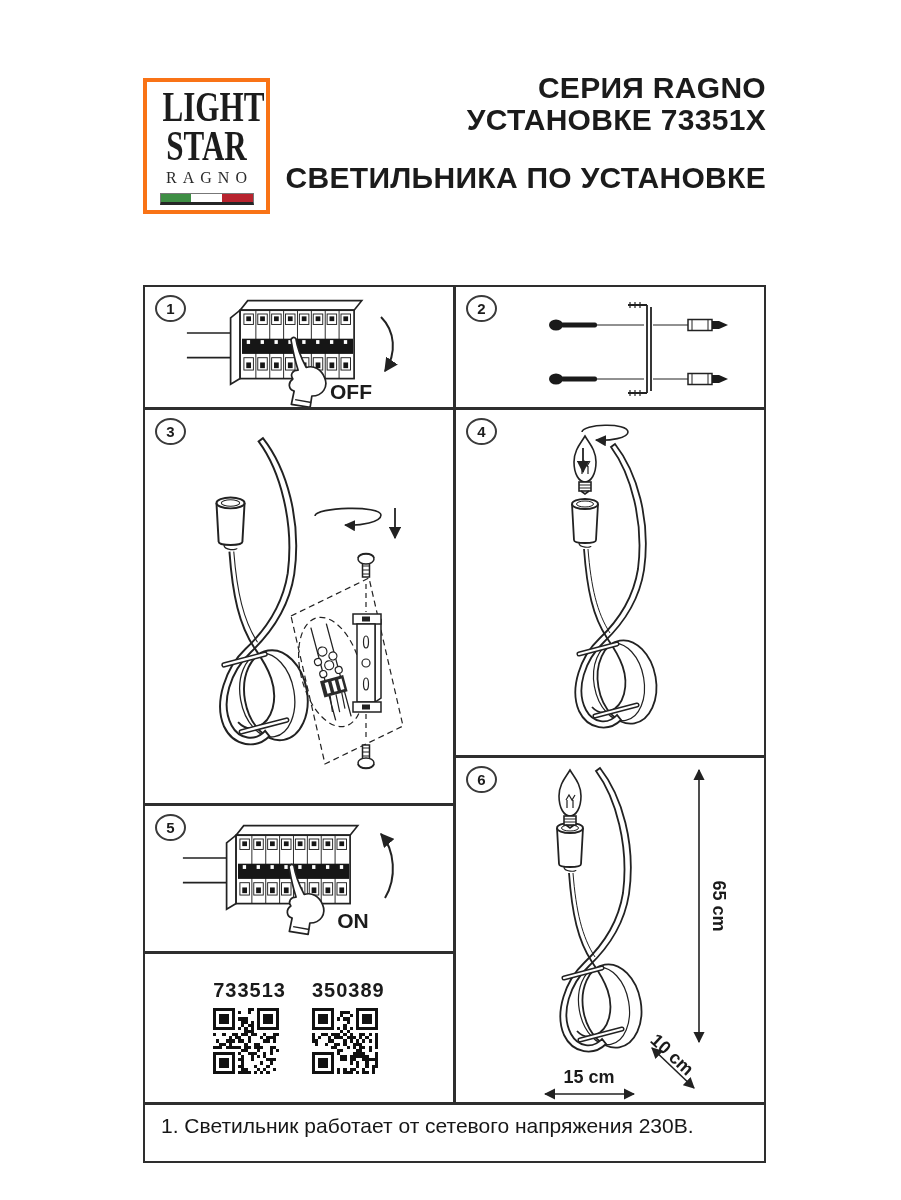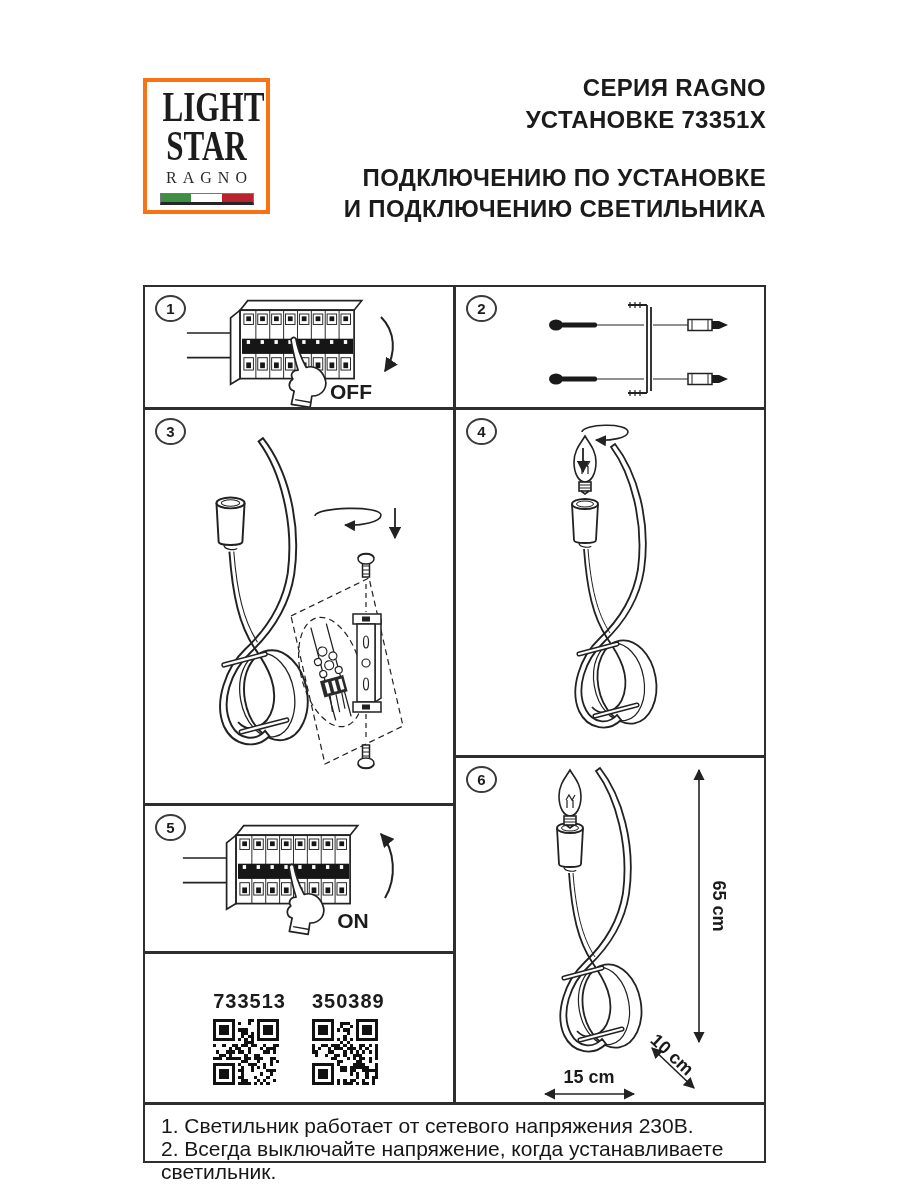--- a/index.html
+++ b/index.html
@@ -27,21 +27,21 @@
     width:92px; height:8px; margin:6px auto 0 auto; display:flex;
     border:1px solid #777; border-bottom:3px solid #262626;
   }
   .logo-flag .g{flex:1; background:#3e8e44;}
   .logo-flag .w{flex:1; background:#ffffff;}
   .logo-flag .r{flex:1; background:#b8232e;}
   
   .header-right{
     position:absolute; right:135px; top:72px; text-align:right; color:#1b1b1b;
   }
-  .header-right .line{font-size:24px; font-weight:bold; line-height:32px; letter-spacing:0.3px;}
+  .header-right .line{font-size:30px; font-weight:bold; line-height:32px; letter-spacing:0.3px;}
   .header-right .title-block{margin-top:26px;}
   .header-right .title-block .line{line-height:31px;}
   
   .grid{position:absolute; left:143px; top:285px; width:623px; height:878px;}
   .panel{
     position:absolute; box-sizing:border-box; border:2px solid #2e2e2e; background:#fff;
   }
   .p1{left:0; top:0; width:312px; height:124px;}
   .p2{left:311px; top:0; width:312px; height:124px;}
   .p3{left:0; top:123px; width:312px; height:397px;}
@@ -51,21 +51,21 @@
   .p6{left:311px; top:471px; width:312px; height:348px;}
   .pnotes{left:0; top:818px; width:623px; height:60px; padding:9px 0 0 16px;}
   .step-num{
     position:absolute; left:10px; top:8px; width:31px; height:27px;
     border:2px solid #3a3a3a; border-radius:50%;
     font-size:15px; font-weight:bold; text-align:center; line-height:24px;
     box-sizing:border-box; color:#1c1c1c; background:#fff; z-index:2;
   }
   .panel svg{display:block;}
   
-  .qr-row{display:flex; justify-content:center; gap:26px; margin-top:36px;}
+  .qr-row{display:flex; justify-content:center; gap:26px; margin-top:25px;}
   .qr-block{text-align:center;}
   .qr-label{font-size:20px; font-weight:bold; letter-spacing:1px; color:#1b1b1b; margin-bottom:6px;}
   .qr-art{background:#fff;}
   
   .note-line{font-size:21px; line-height:23px; color:#171717;}
 </style>
 </head>
 <body>
 
 <svg style="position:absolute;width:0;height:0" aria-hidden="true">
@@ -197,22 +197,21 @@
       <div class="g"></div>
       <div class="w"></div>
       <div class="r"></div>
     </div>
   </div>
 
   <div class="header-right">
     <div class="line">СЕРИЯ RAGNO</div>
     <div class="line">УСТАНОВКЕ 73351X</div>
     <div class="title-block">
-      <div class="line">ПОДКЛЮЧЕНИЮ ПО УСТАНОВКЕ</div>
-      <div class="line">И ПОДКЛЮЧЕНИЮ СВЕТИЛЬНИКА</div>
+      <div class="line">СВЕТИЛЬНИКА ПО УСТАНОВКЕ</div>
     </div>
   </div>
 
   <div class="grid">
 
     <div class="panel p1">
       <div class="step-num">1</div>
       <svg width="308" height="120" viewBox="0 0 308 120">
         <use href="#breaker-symbol" transform="translate(40,8) scale(0.95)"></use>
         <use href="#hand-symbol" transform="translate(160,88) rotate(-18) scale(0.85)"></use>
@@ -752,17 +751,16 @@
           <path d="M 196 290 L 238 330" marker-start="url(#ah)" marker-end="url(#ah)"></path>
         </g>
         <text x="257" y="148" text-anchor="middle" transform="rotate(90 257 148)" font-family="Liberation Sans, sans-serif" font-size="18" font-weight="bold" fill="#1b1b1b">65 cm</text>
         <text x="133" y="325" text-anchor="middle" font-family="Liberation Sans, sans-serif" font-size="18" font-weight="bold" fill="#1b1b1b">15 cm</text>
         <text x="212" y="301" text-anchor="middle" transform="rotate(43 212 301)" font-family="Liberation Sans, sans-serif" font-size="18" font-weight="bold" fill="#1b1b1b">10 cm</text>
       </svg>
     </div>
 
     <div class="panel pnotes">
       <div class="note-line">1. Светильник работает от сетевого напряжения 230В.</div>
-      <div class="note-line">2. Всегда выключайте напряжение, когда устанавливаете светильник.</div>
     </div>
 
   </div>
 </div>
 
 </body></html>

